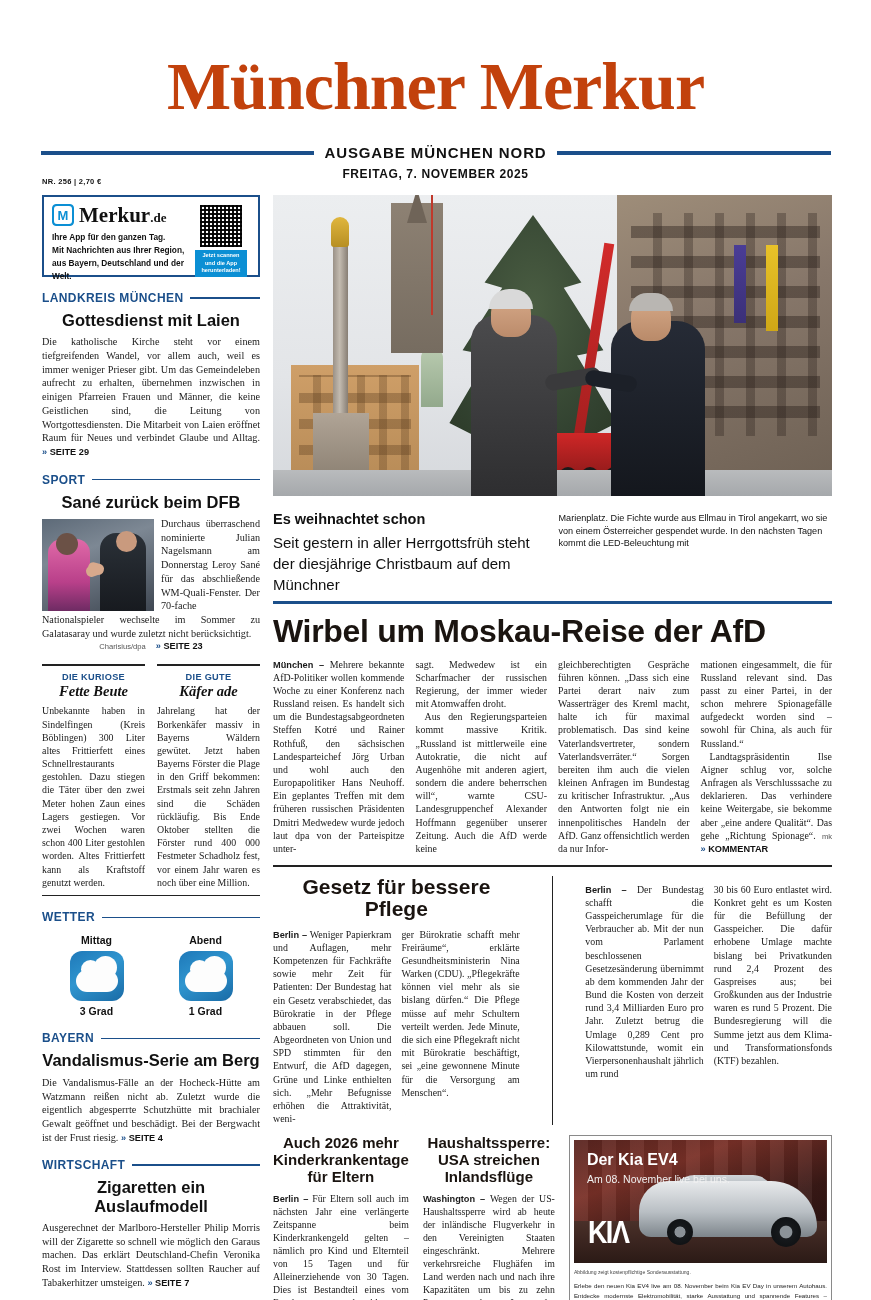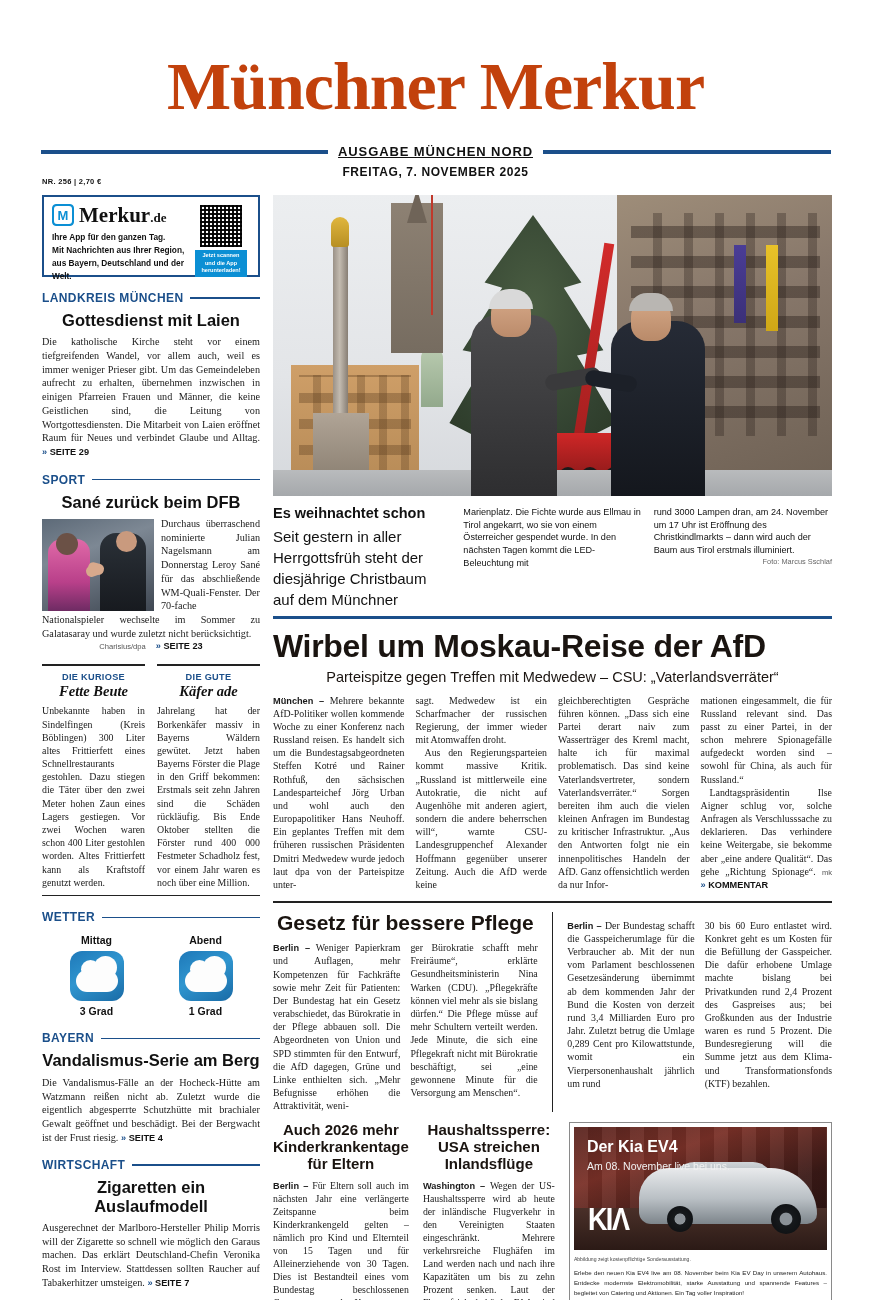--- a/index.html
+++ b/index.html
@@ -29,25 +29,24 @@
     align-items: center;
     justify-content: center;
     gap: 10px;
     margin: 24px auto 0;
     width: 790px;
   }
   .mh-line { height: 4px; background: #1b4f8a; flex: 1 1 auto; }
   .mh-edition {
     font-family: "Liberation Sans", sans-serif;
     font-weight: 700;
-    font-size: 13px;
+    font-size: 15px;
     letter-spacing: 0.9px;
     color: #111;
     white-space: nowrap;
-    text-decoration: underline;
   }
   .mh-date {
     font-family: "Liberation Sans", sans-serif;
     font-weight: 700;
     font-size: 12px;
     letter-spacing: 0.6px;
     color: #111;
     text-align: center;
     margin-top: 6px;
   }
@@ -358,21 +357,21 @@
   .ph-flag2 {
     position:absolute; right:54px; top:50px; width:12px; height:86px;
     background: linear-gradient(180deg,#e8c229 0%,#cfa716 100%);
   }
   .ph-ground {
     position:absolute; left:0; right:0; bottom:0; height:26px;
     background: linear-gradient(180deg,#b9bbbd 0%,#a5a8ab 100%);
   }
 
   
-  .cap-wrap { display:flex; gap: 12px; margin-top: 10px; }
+  .cap-wrap { display:flex; gap: 12px; margin-top: 16px; }
   .cap-col { flex: 1 1 0; min-width:0; }
   .cap-head {
     font-family:"Liberation Sans",sans-serif; font-weight:700;
     font-size: 14.5px; color:#111; line-height:1.1;
   }
   .cap-sub {
     font-family:"Liberation Sans",sans-serif; font-size: 15px;
     line-height: 1.4; color:#111; margin-top: 4px;
   }
   .cap-txt {
@@ -404,21 +403,21 @@
   }
   .artic b, .dateline {
     font-family:"Liberation Sans",sans-serif; font-weight:700; font-size:9.2px;
   }
   .artic p { text-indent: 9px; }
   .artic p.first { text-indent: 0; }
 
   .mid-rule { height: 1.5px; background:#222; margin-top: 10px; }
 
   
-  .band { display:flex; gap: 14px; margin-top: 9px; }
+  .band { display:flex; gap: 32px; margin-top: 9px; }
   .band-half { flex: 1 1 0; min-width:0; }
   .band-head {
     font-family:"Liberation Sans",sans-serif; font-weight:700;
     font-size: 21px; color:#1a1410; text-align:center; line-height:1.07;
   }
   .band-cols { display:flex; gap: 10px; margin-top: 7px; }
   .band-c { flex:1 1 0; min-width:0; }
 
   .sep-v { width:1.5px; background:#222; align-self: stretch; }
 
@@ -674,29 +673,24 @@
       </div>
 
       <div class="cap-wrap">
         <div class="cap-col">
           <div class="cap-head">Es weihnachtet schon</div>
           <div class="cap-sub">Seit gestern in aller Herrgottsfrüh steht der diesjährige Christbaum auf dem Münchner</div>
         </div>
         <div class="cap-col">
           <div class="cap-txt">Marienplatz. Die Fichte wurde aus Ellmau in Tirol angekarrt, wo sie von einem Österreicher gespendet wurde. In den nächsten Tagen kommt die LED-Beleuchtung mit</div>
         </div>
-        <div class="cap-col">
-          <div class="cap-txt">rund 3000 Lampen dran, am 24. November um 17 Uhr ist Eröffnung des Christkindlmarkts – dann wird auch der Baum aus Tirol erstmals illuminiert.</div>
-          <span class="cap-credit">Foto: Marcus Sschlaf</span>
-        </div>
       </div>
       <div class="thick-rule"></div>
 
       <div class="lead-head">Wirbel um Moskau-Reise der AfD</div>
-      <div class="lead-sub">Parteispitze gegen Treffen mit Medwedew – CSU: „Vaterlandsverräter“</div>
 
       <div class="cols4">
         <div class="c4">
           <div class="artic">
             <p class="first"><b class="dateline">München –</b><span> Mehrere bekannte AfD-Politiker wollen kommende Woche zu einer Konferenz nach Russland reisen. Es handelt sich um die Bundestagsabgeordneten Steffen Kotré und Rainer Rothfuß, den sächsischen Landesparteichef Jörg Urban und wohl auch den Europapolitiker Hans Neuhoff. Ein geplantes Treffen mit dem früheren russischen Präsidenten Dmitri Medwedew wurde jedoch laut dpa von der Parteispitze unter-</span></p>
           </div>
         </div>
         <div class="c4">
           <div class="artic">
             <p class="first">sagt. Medwedew ist ein Scharfmacher der russischen Regierung, der immer wieder mit Atomwaffen droht.</p>

